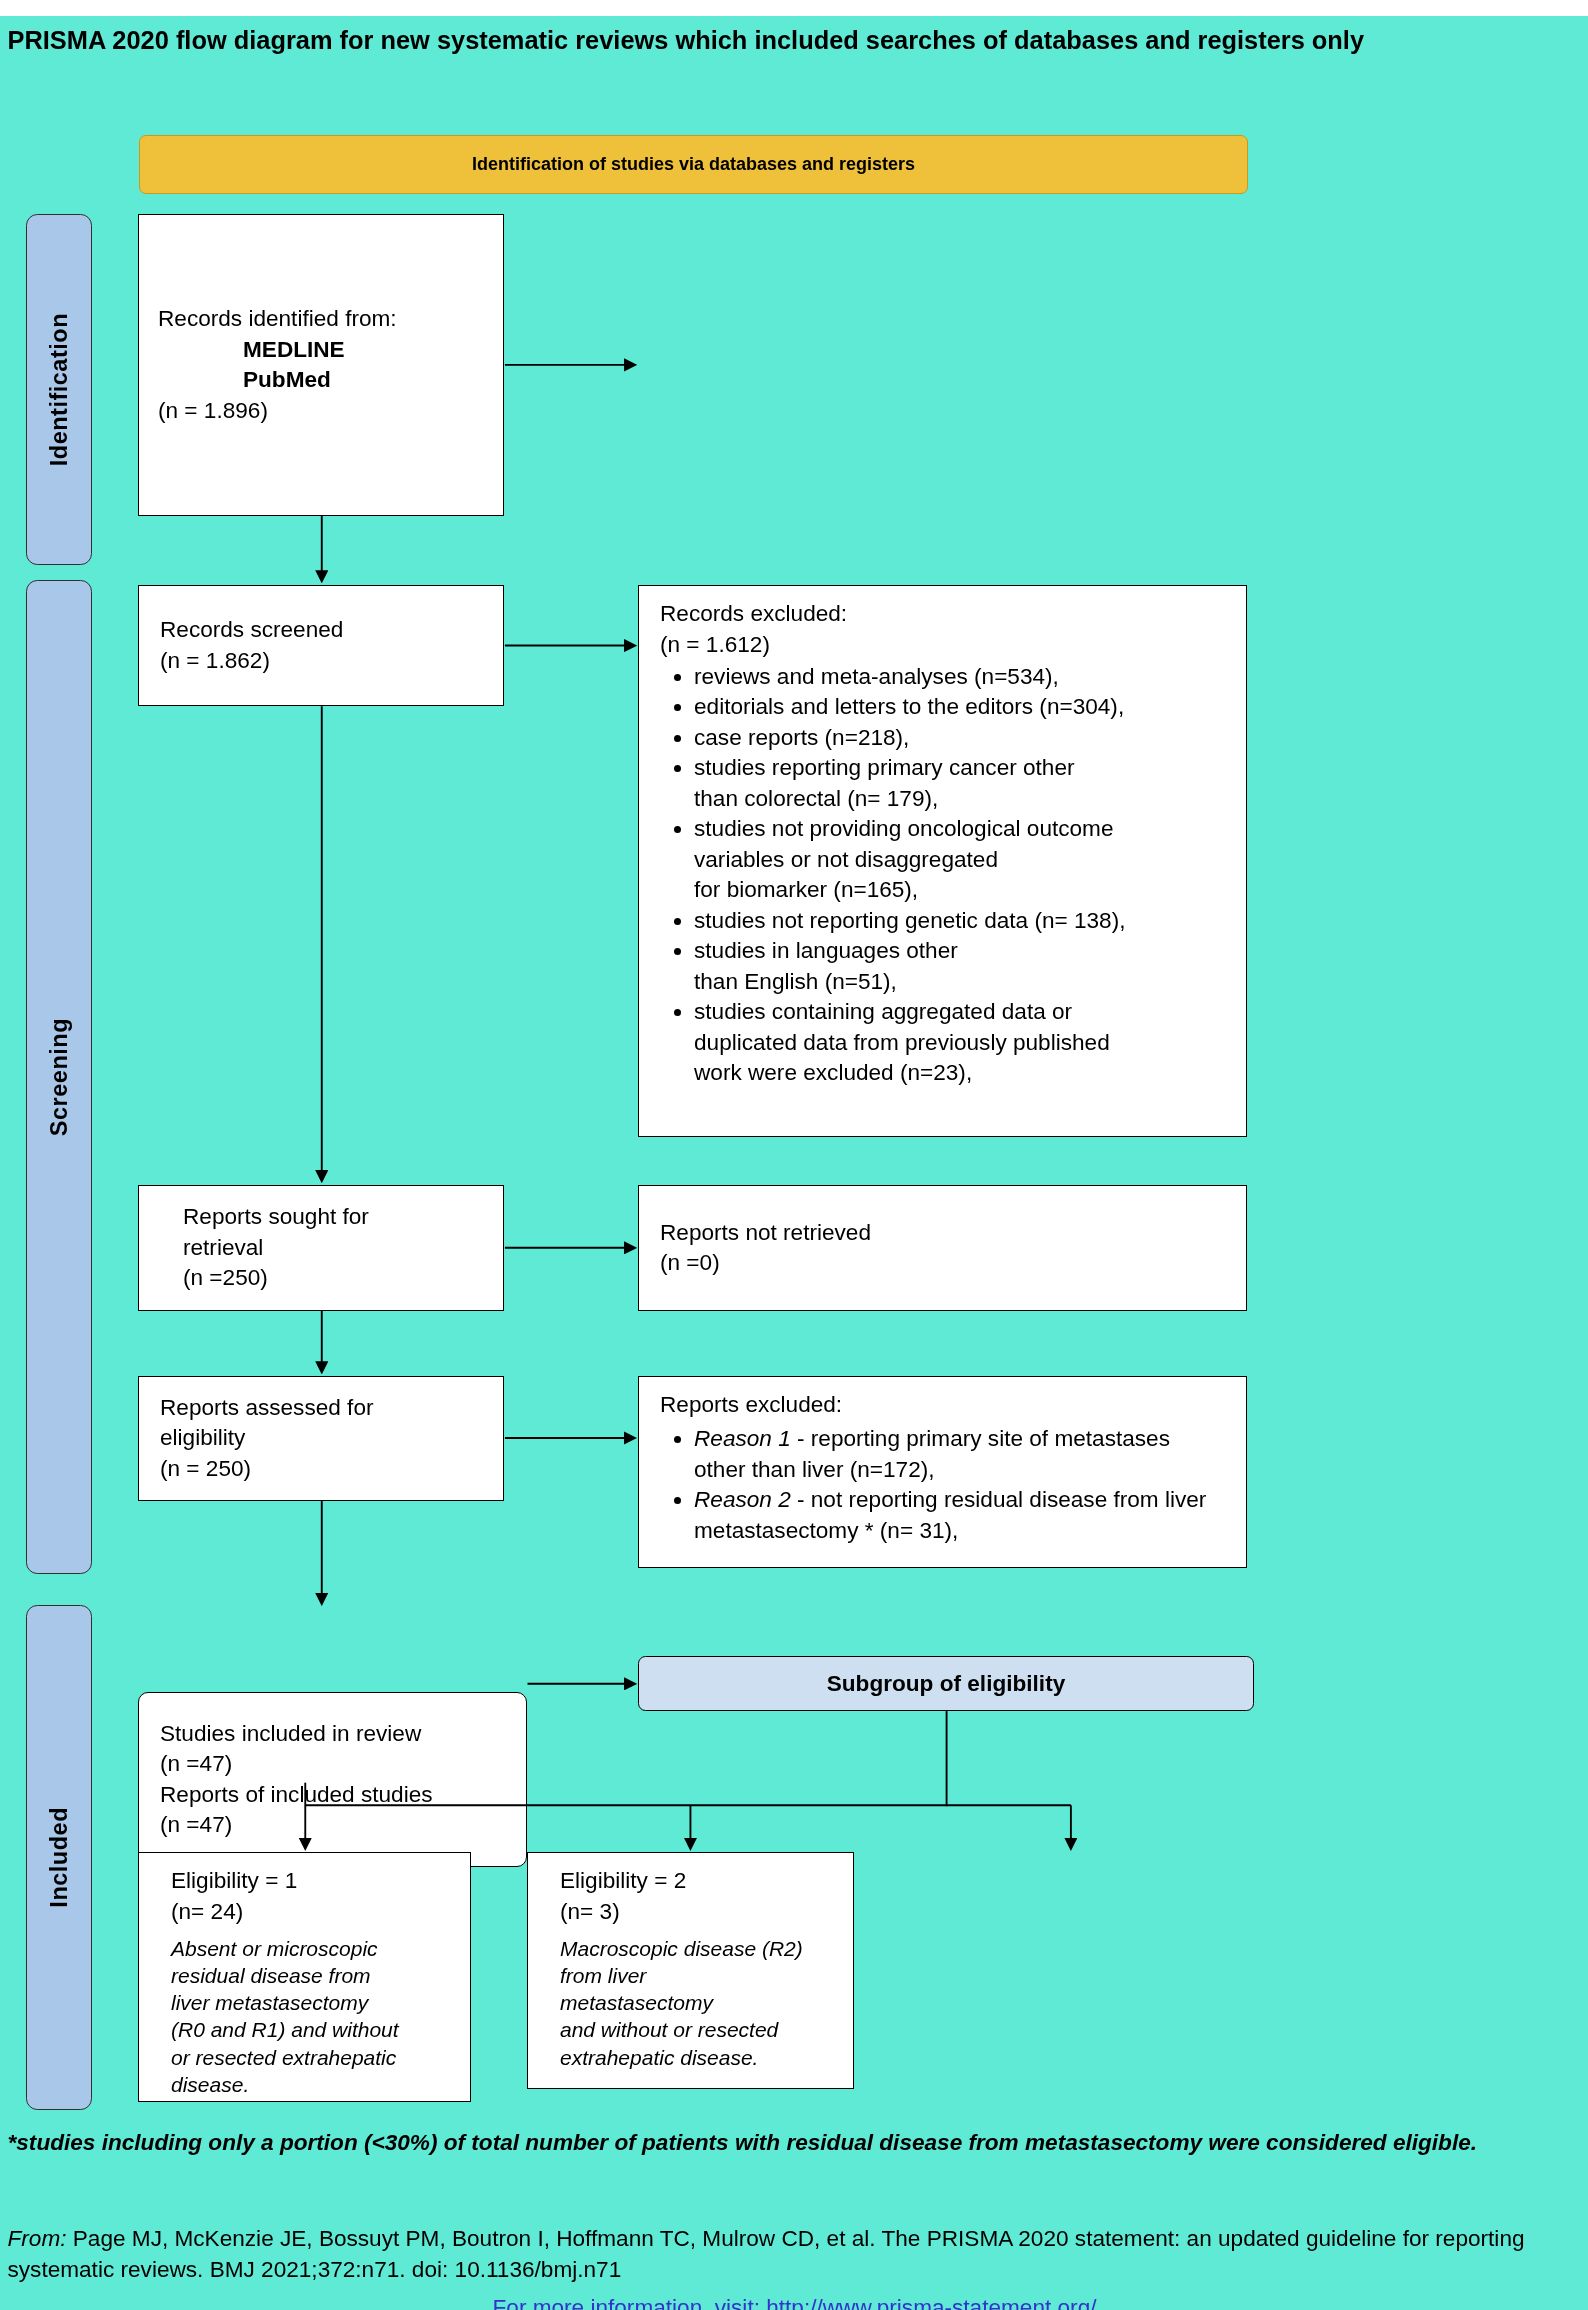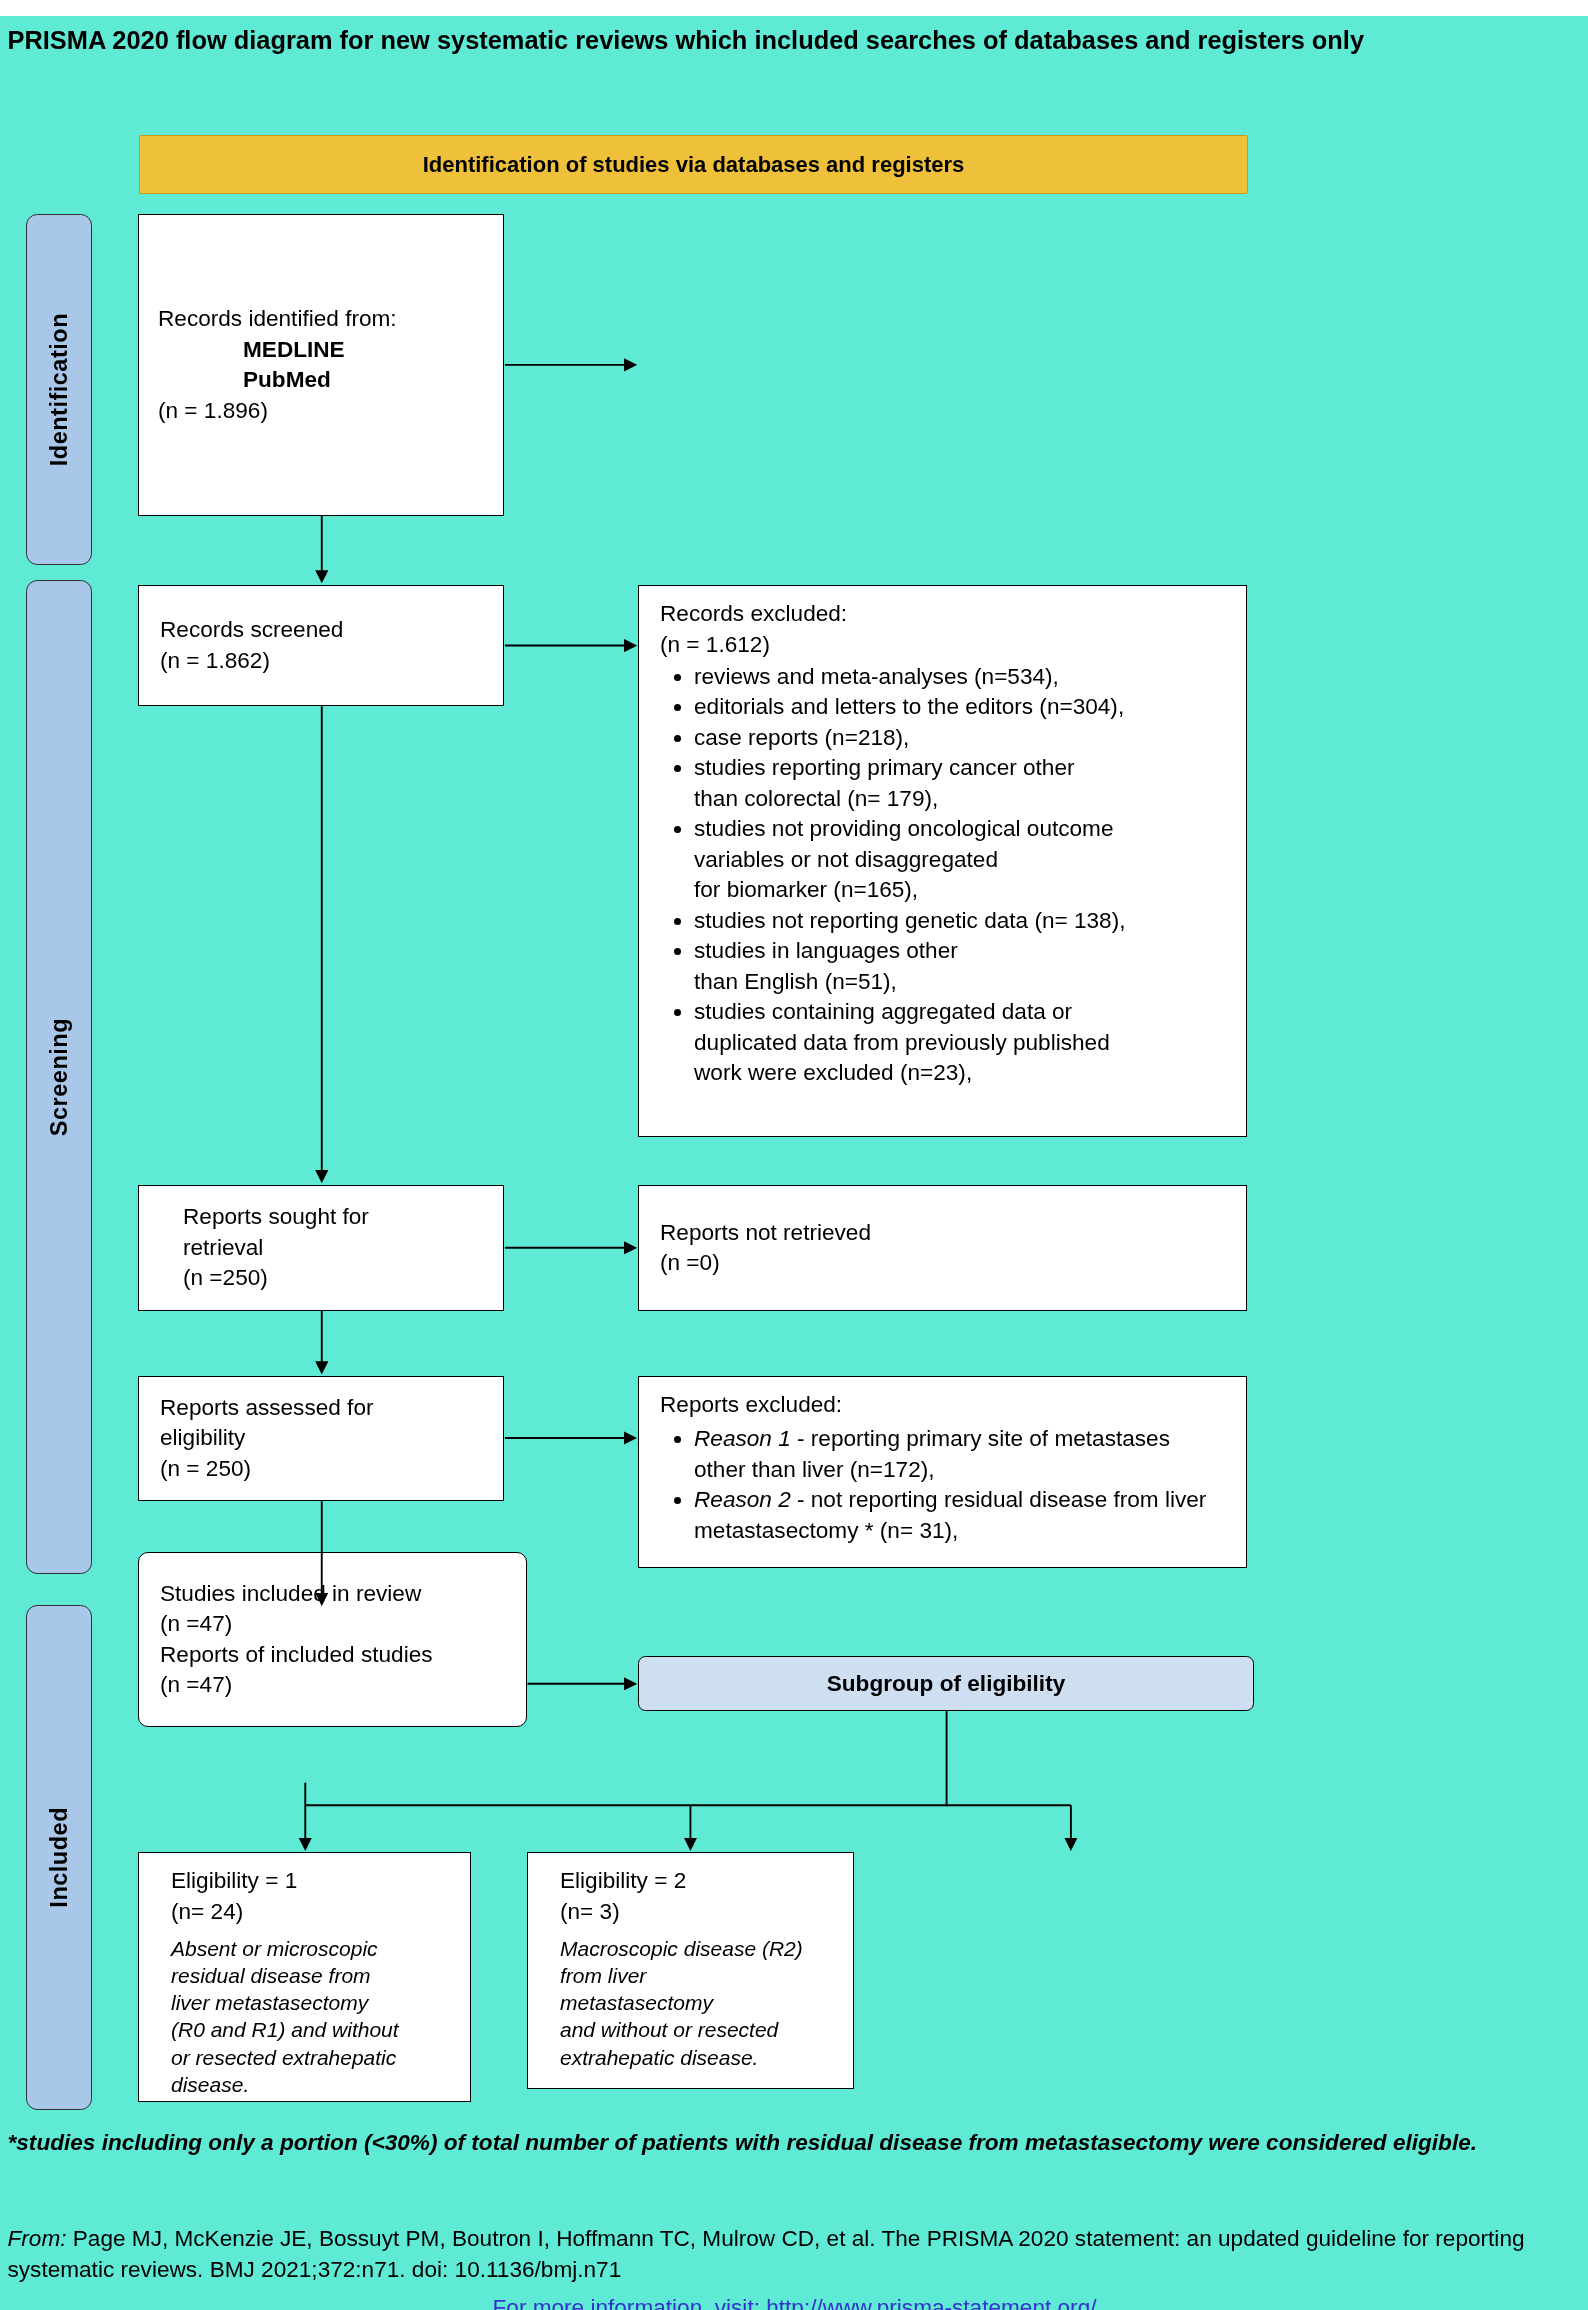--- a/index.html
+++ b/index.html
@@ -24,23 +24,23 @@
     font-size:25.4px;
     font-weight:bold;
     line-height:1.25;
   }
   .banner {
     position:absolute;
     left:139px; top:119px;
     width:1109px; height:59px;
     background:#EFC13B;
     border:1.9px solid #C9991C;
-    border-radius:2px;
+    border-radius:7px;
     display:flex; align-items:center; justify-content:center;
-    font-weight:bold; font-size:22px;
+    font-weight:bold; font-size:18px;
   }
   .stage {
     position:absolute;
     left:26px; width:66px;
     background:#A9C7E8;
     border:1.9px solid #2F2F2F;
     border-radius:11.3px;
     display:flex; align-items:center; justify-content:center;
   }
   .stage span {
@@ -65,21 +65,21 @@
   .center-v { display:flex; flex-direction:column; justify-content:center; }
 
   #box-records-identified   { left:138px;  top:198px;  width:366px; height:302px;padding-left:19px; }
   #box-records-removed      { left:638px;  top:198px;  width:609px; height:302px; }
   #box-records-screened     { left:138px;  top:569px;  width:366px; height:121px; }
   #box-records-excluded     { left:638px;  top:569px;  width:609px; height:552px; }
   #box-reports-sought       { left:138px;  top:1169px; width:366px; height:126px;padding-left:44px; }
   #box-reports-not-retrieved{ left:638px;  top:1169px; width:609px; height:126px; }
   #box-reports-assessed     { left:138px;  top:1360px; width:366px; height:125px; }
   #box-reports-excluded     { left:638px;  top:1360px; width:609px; height:192px; }
-  #box-studies-included     { left:138px;  top:1536px; width:389px; height:175px;border-radius:10px; }
+  #box-studies-included     { left:138px;  top:1676px; width:389px; height:175px;border-radius:10px; }
 
   #box-subgroup {
     left:638px; top:1640px; width:616px; height:55px;
     position:absolute;
     background:#CEDFF2;
     border:1.9px solid #000;
     border-radius:7.5px;
     display:flex; align-items:center; justify-content:center;
     font-weight:bold; font-size:22.6px;
   }

